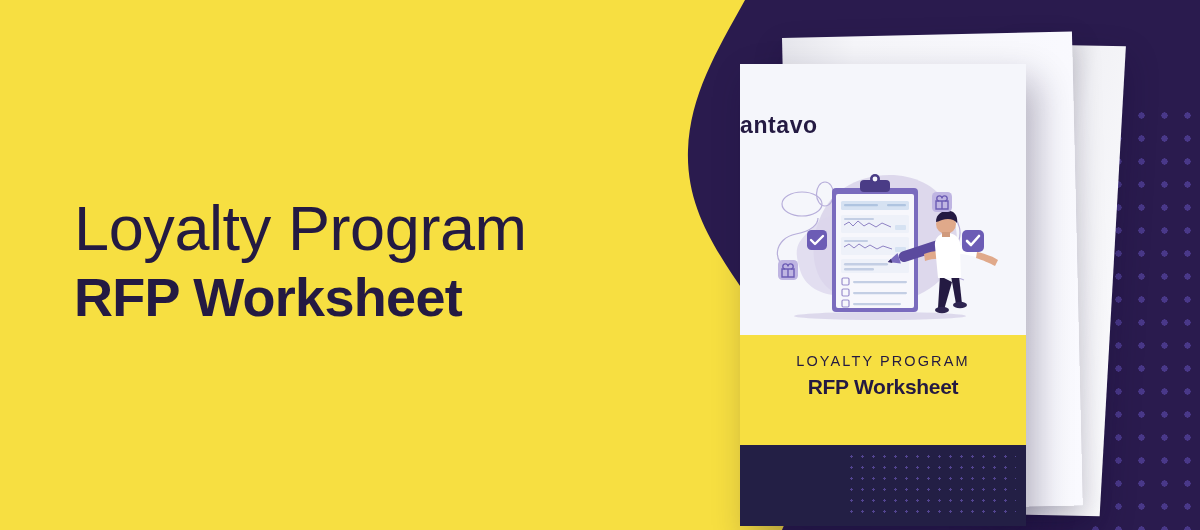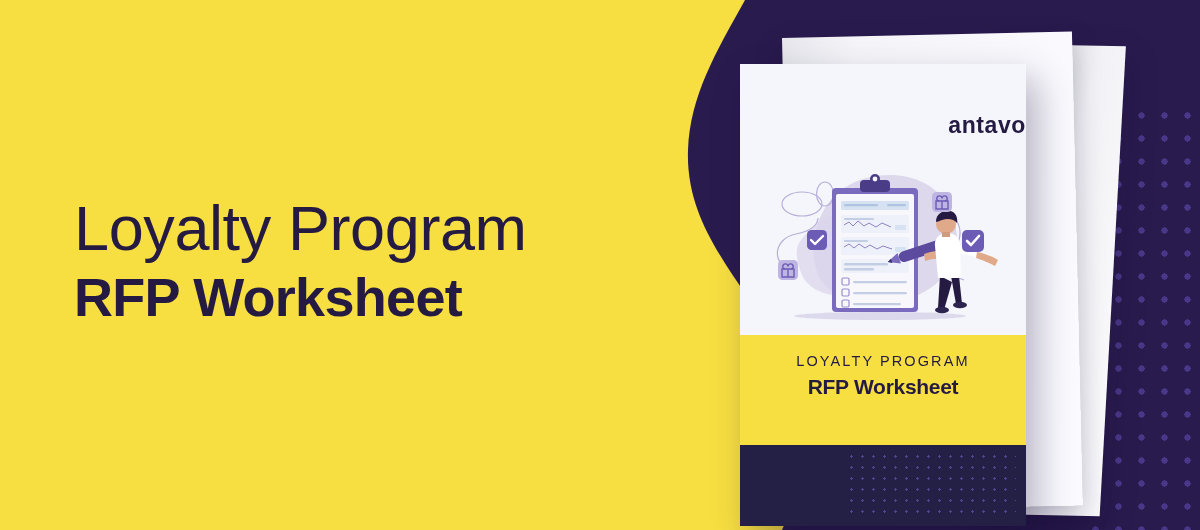--- a/index.html
+++ b/index.html
@@ -67,21 +67,21 @@
   }
   .cover-dark .dots {
     position:absolute; left:106px; top:6px; width:170px; height:70px;
     background-image:radial-gradient(#5b4a9e 1.25px, transparent 1.35px);
     background-size:11px 11px;
     opacity:.85;
   }
 
   .logo {
     position:absolute; top:48px; left:0; width:100%;
-    text-align:right; font-size:23px; font-weight:700;
+    text-align:left; font-size:23px; font-weight:700;
     letter-spacing:.6px; color:#241a42;
   }
 
   .cover-caption { position:absolute; left:0; top:289px; width:100%; text-align:center; }
   .cover-caption .ct1 {
     font-size:14.5px; letter-spacing:2.1px; color:#241a42; font-weight:400;
   }
   .cover-caption .ct2 {
     font-size:21px; font-weight:700; color:#241a42;
     letter-spacing:-.3px; margin-top:6px;

